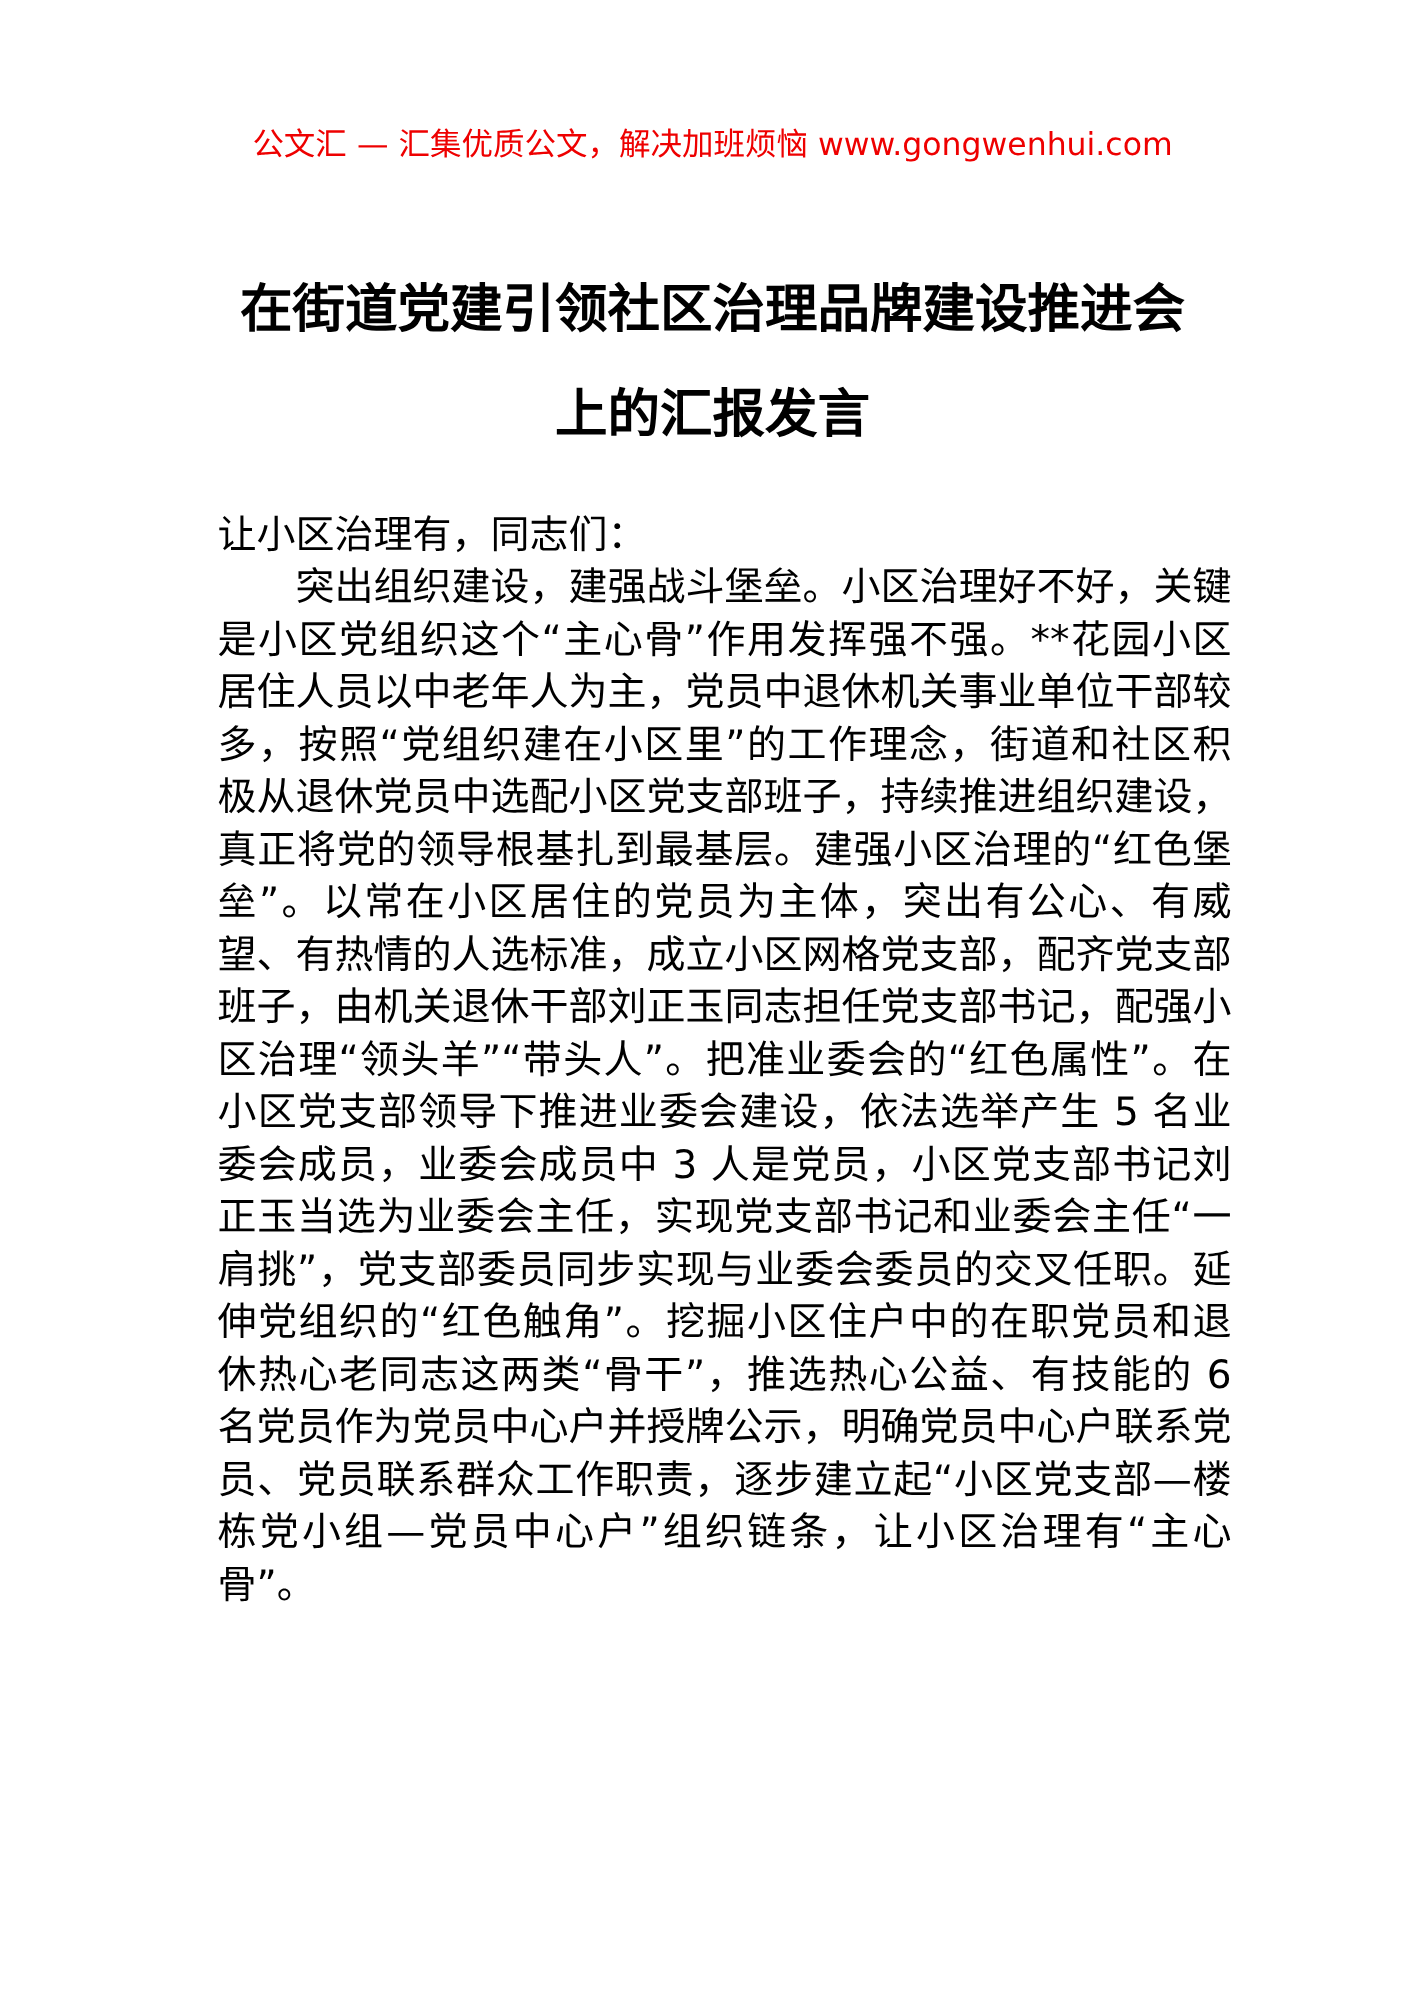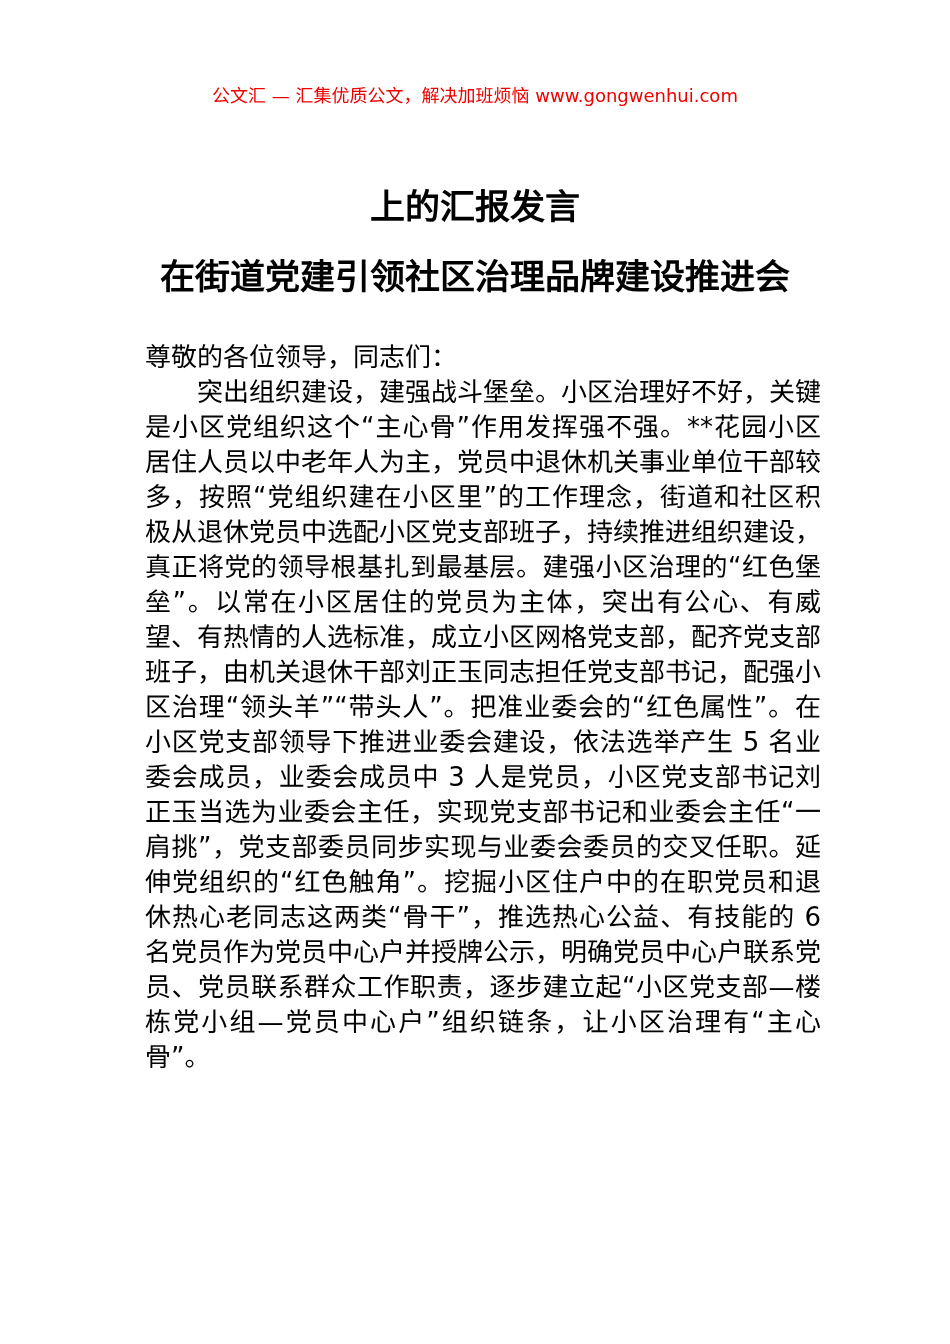--- a/index.html
+++ b/index.html
@@ -16,21 +16,21 @@
     inset: 0;
     background: #ffffff;
     overflow: hidden;
   }
   .watermark {
     position: absolute;
     top: 84px;
     left: 0;
     width: 100%;
     text-align: center;
-    font-size: 18px;
+    font-size: 21px;
     line-height: 24px;
     color: #ee0000;
     white-space: nowrap;
   }
   .doc-title {
     position: absolute;
     top: 172px;
     left: 0;
     width: 100%;
     text-align: center;
@@ -56,22 +56,22 @@
   .para { text-indent: 2em; }
 </style>
 </head>
 <body>
 
 <div class="page">
 
   <div class="watermark">公文汇 — 汇集优质公文，解决加班烦恼 www.gongwenhui.com</div>
 
   <h1 class="doc-title">
+    <span class="title-line">在街道党建引领社区治理品牌建设推进会</span>
     <span class="title-line">上的汇报发言</span>
-    <span class="title-line">在街道党建引领社区治理品牌建设推进会</span>
   </h1>
 
   <div class="content">
-    <p class="salutation">尊敬的各位领导，同志们：</p>
+    <p class="salutation">让小区治理有，同志们：</p>
     <p class="para">突出组织建设，建强战斗堡垒。小区治理好不好，关键是小区党组织这个“主心骨”作用发挥强不强。**花园小区居住人员以中老年人为主，党员中退休机关事业单位干部较多，按照“党组织建在小区里”的工作理念，街道和社区积极从退休党员中选配小区党支部班子，持续推进组织建设，真正将党的领导根基扎到最基层。建强小区治理的“红色堡垒”。以常在小区居住的党员为主体，突出有公心、有威望、有热情的人选标准，成立小区网格党支部，配齐党支部班子，由机关退休干部刘正玉同志担任党支部书记，配强小区治理“领头羊”“带头人”。把准业委会的“红色属性”。在小区党支部领导下推进业委会建设，依法选举产生 5 名业委会成员，业委会成员中 3 人是党员，小区党支部书记刘正玉当选为业委会主任，实现党支部书记和业委会主任“一肩挑”，党支部委员同步实现与业委会委员的交叉任职。延伸党组织的“红色触角”。挖掘小区住户中的在职党员和退休热心老同志这两类“骨干”，推选热心公益、有技能的 6 名党员作为党员中心户并授牌公示，明确党员中心户联系党员、党员联系群众工作职责，逐步建立起“小区党支部—楼栋党小组—党员中心户”组织链条，让小区治理有“主心骨”。</p>
   </div>
 
 </div>
 
 </body></html>

